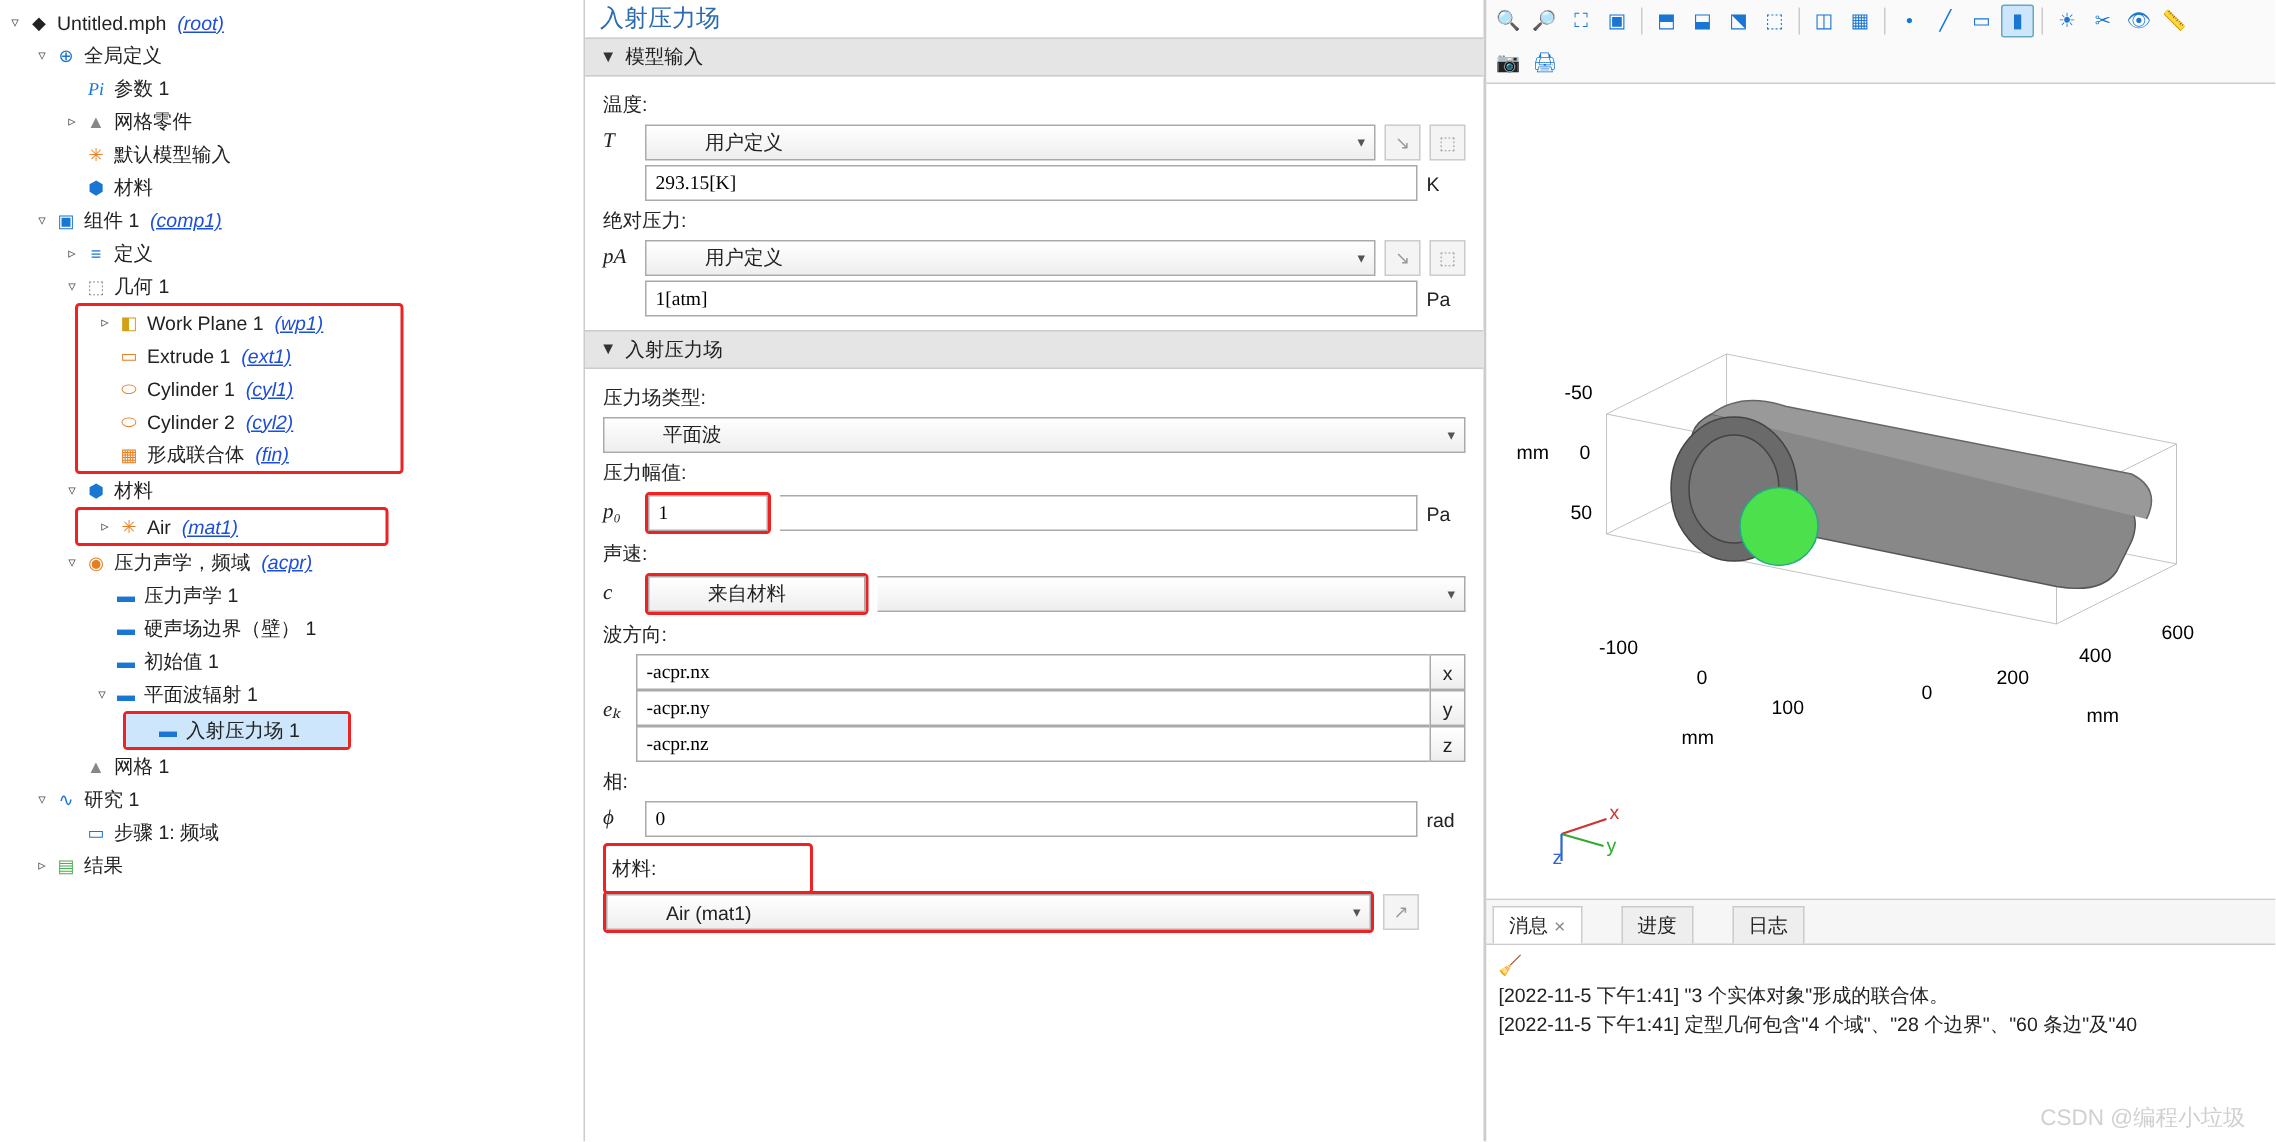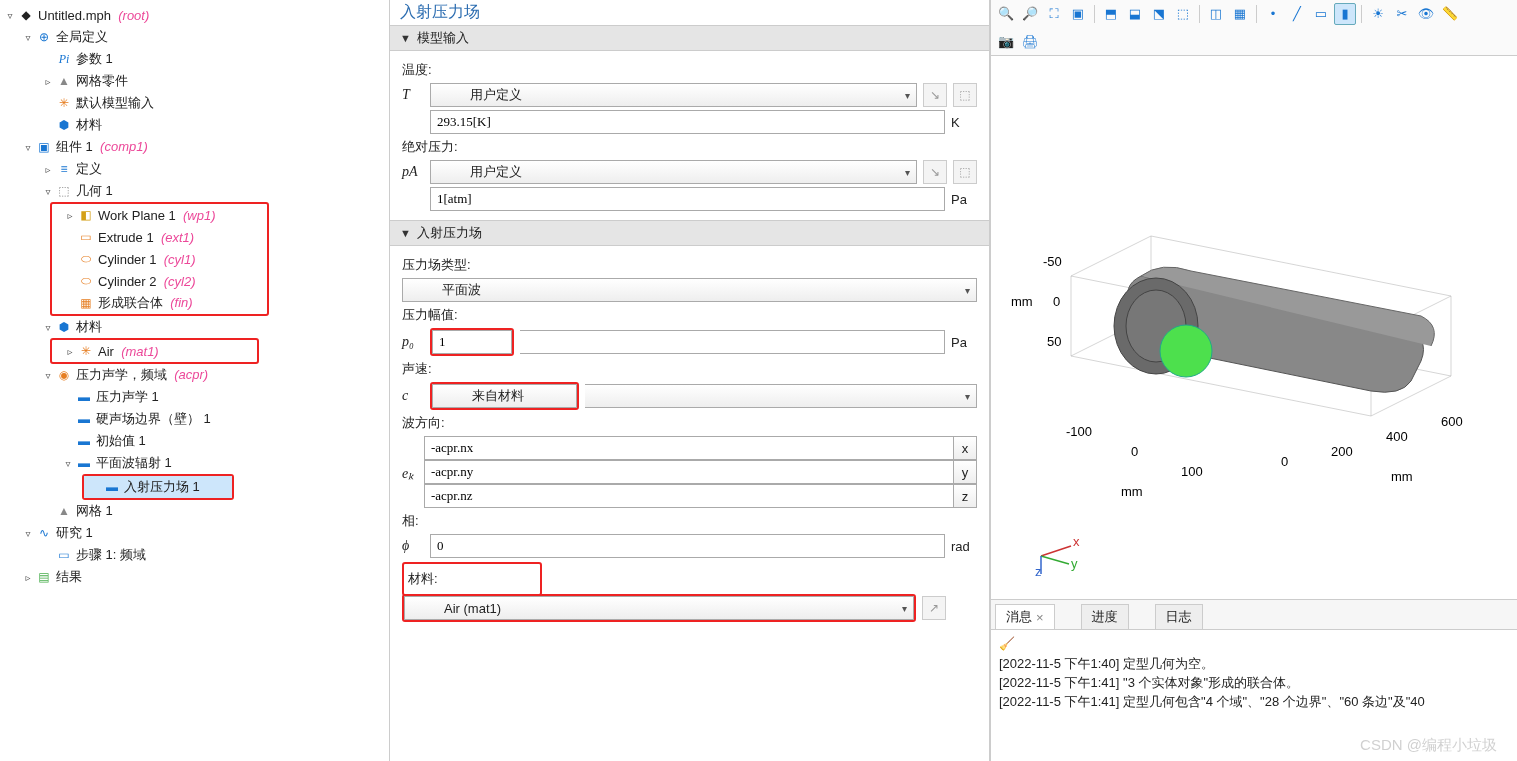--- a/index.html
+++ b/index.html
@@ -9,21 +9,21 @@
 .tree-panel { width: 390px; border-right: 1px solid #ccc; overflow: auto; padding: 4px 0; background: #fff; }
 .tree-item { display: flex; align-items: center; height: 22px; padding-left: 6px; cursor: pointer; white-space: nowrap; }
 .tree-item.selected { background: #cde6fb; }
 .indent-0 { padding-left: 4px; }
 .indent-1 { padding-left: 22px; }
 .indent-2 { padding-left: 42px; }
 .indent-3 { padding-left: 62px; }
 .expand { width: 12px; height: 12px; display: inline-flex; align-items: center; justify-content: center; color: #555; margin-right: 2px; font-size: 10px; }
 .tree-icon { width: 16px; height: 16px; margin-right: 4px; display: inline-flex; align-items: center; justify-content: center; font-size: 12px; }
 .tree-label { }
-.tree-label .tag { font-style: italic; color: #ec4899; }
+.tree-label .tag { font-style: italic; color: #1d4ed8; text-decoration: underline; }
 .redbox { border: 2px solid #e22; border-radius: 3px; }
 
 
 .ic-globe { color: #1976d2; }
 .ic-pi { color: #1976d2; font-style: italic; font-family: serif; }
 .ic-mesh { color: #888; }
 .ic-gear { color: #e67e22; }
 .ic-cube { color: #1976d2; }
 .ic-comp { color: #1976d2; }
 .ic-eq { color: #1976d2; }
@@ -431,19 +431,18 @@
         </div>
       <div class="msg-tab inactive">
           <span>进度</span>
         </div>
       <div class="msg-tab inactive">
           <span>日志</span>
         </div>
     </div>
     <div class="msg-body">
       <div style="color:#d4a017;margin-bottom:4px;">🧹</div>
-      <div class="msg-line">[2022-11-5 下午1:40] 定型几何为空。</div>
       <div class="msg-line">[2022-11-5 下午1:41] "3 个实体对象"形成的联合体。</div>
       <div class="msg-line">[2022-11-5 下午1:41] 定型几何包含"4 个域"、"28 个边界"、"60 条边"及"40</div>
     </div>
   </div>
   <div class="watermark">CSDN @编程小垃圾</div>
 </div>
 
 </body></html>

